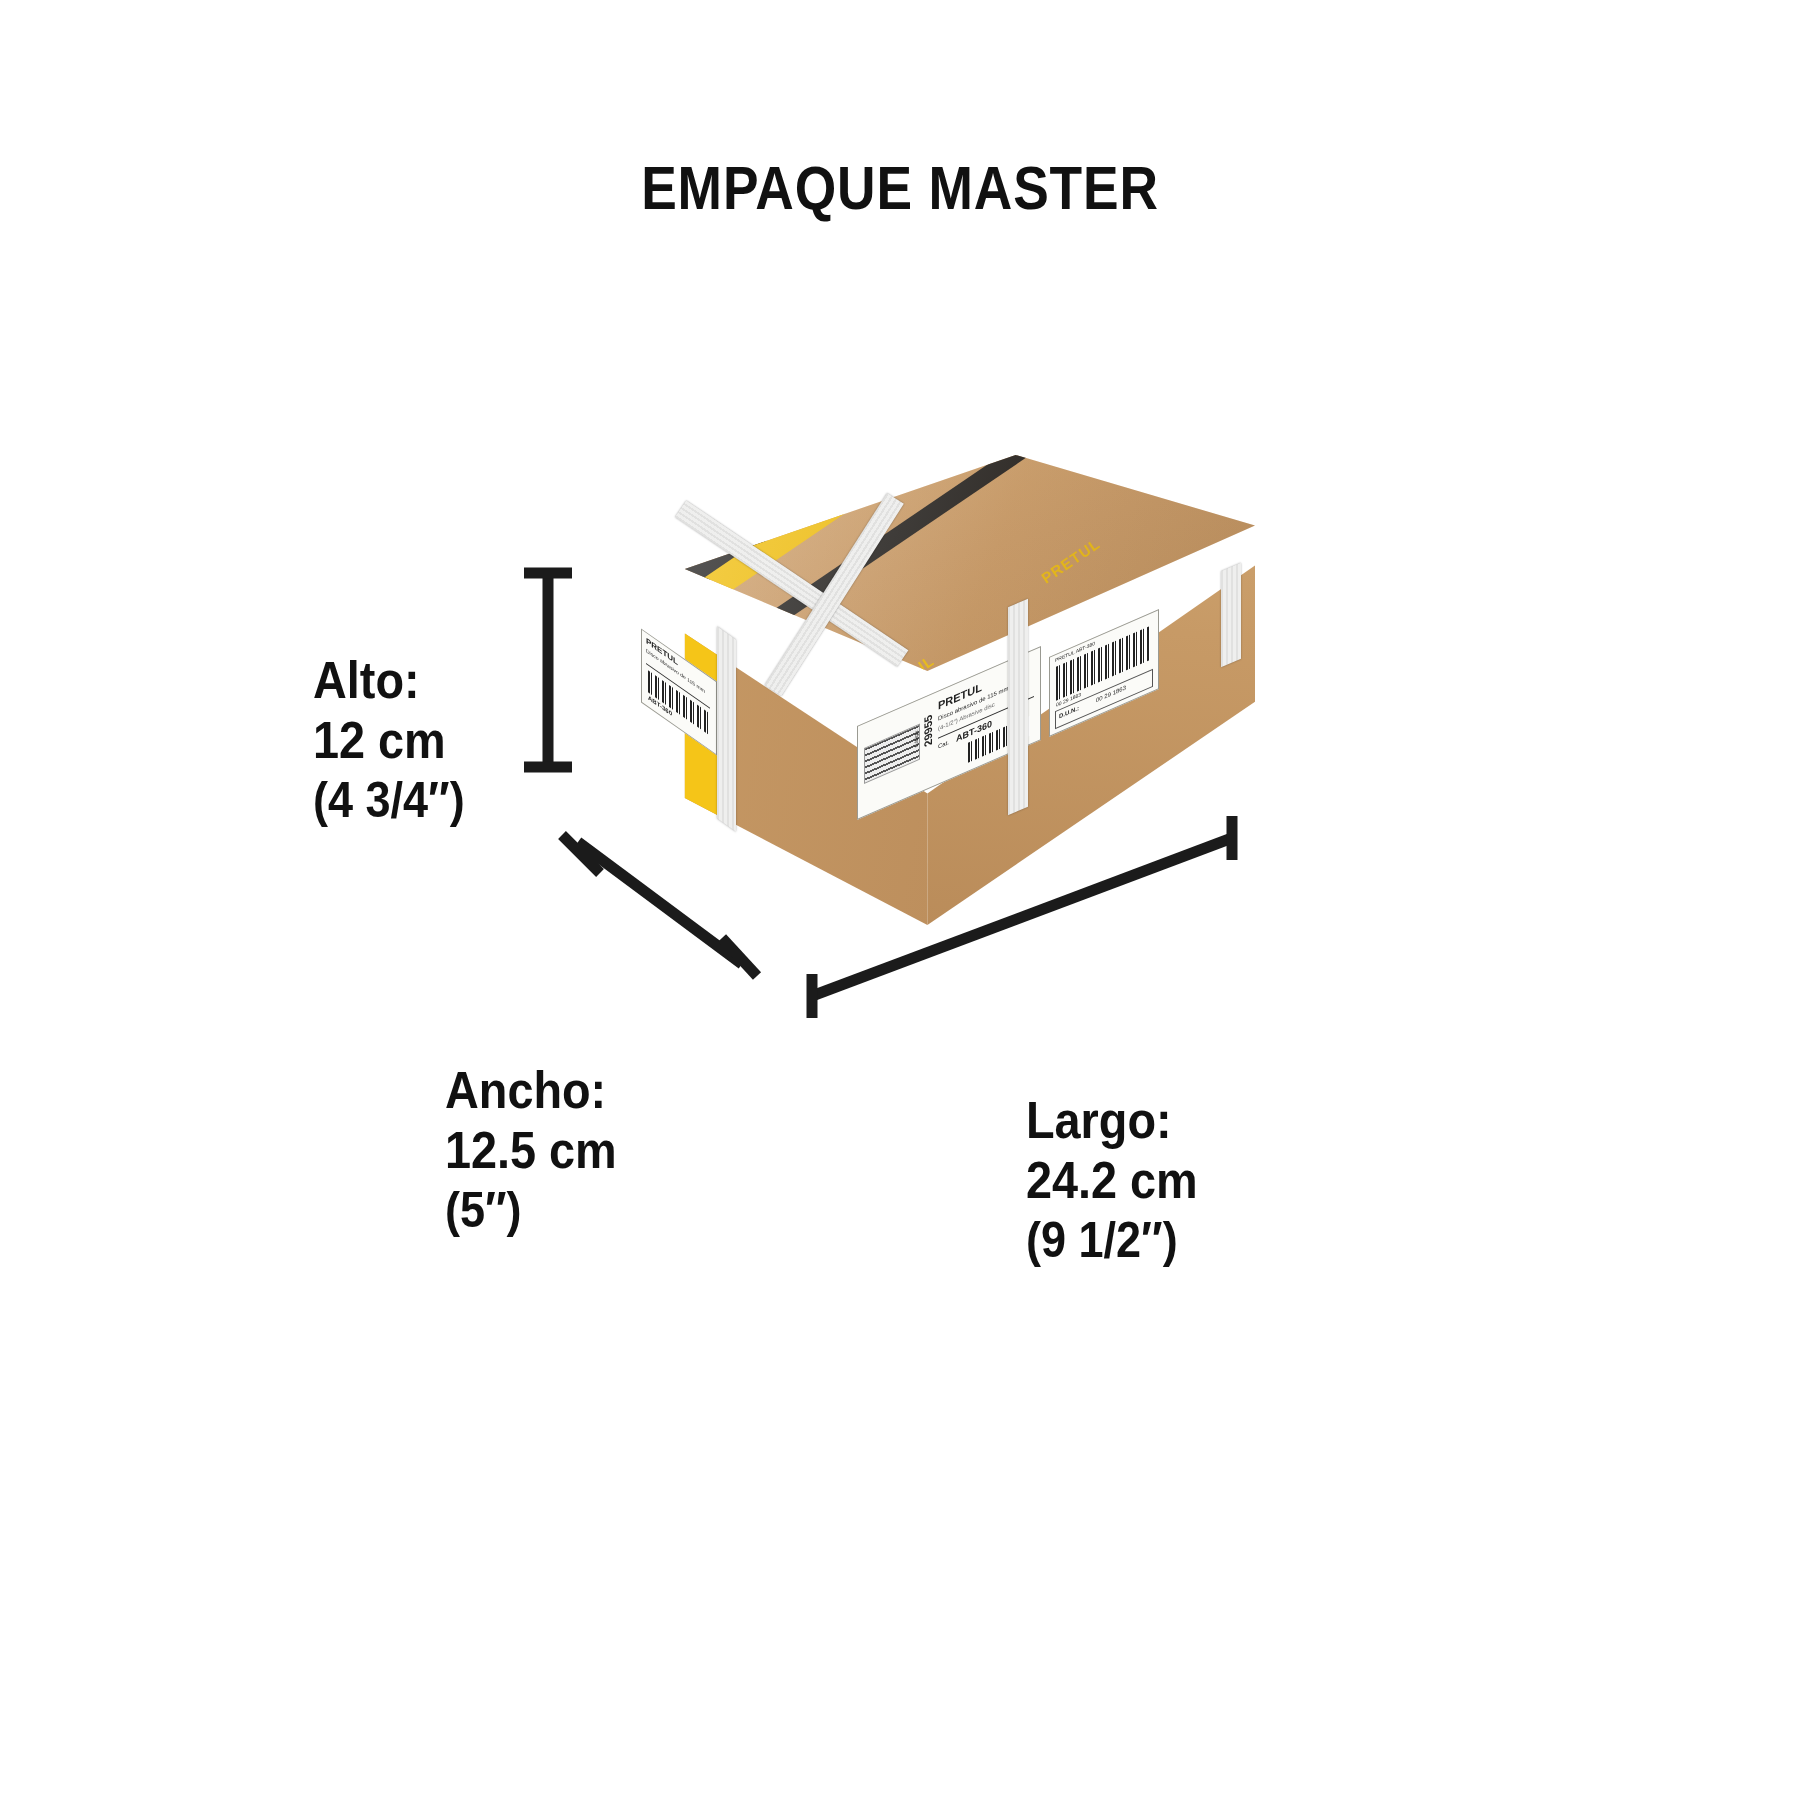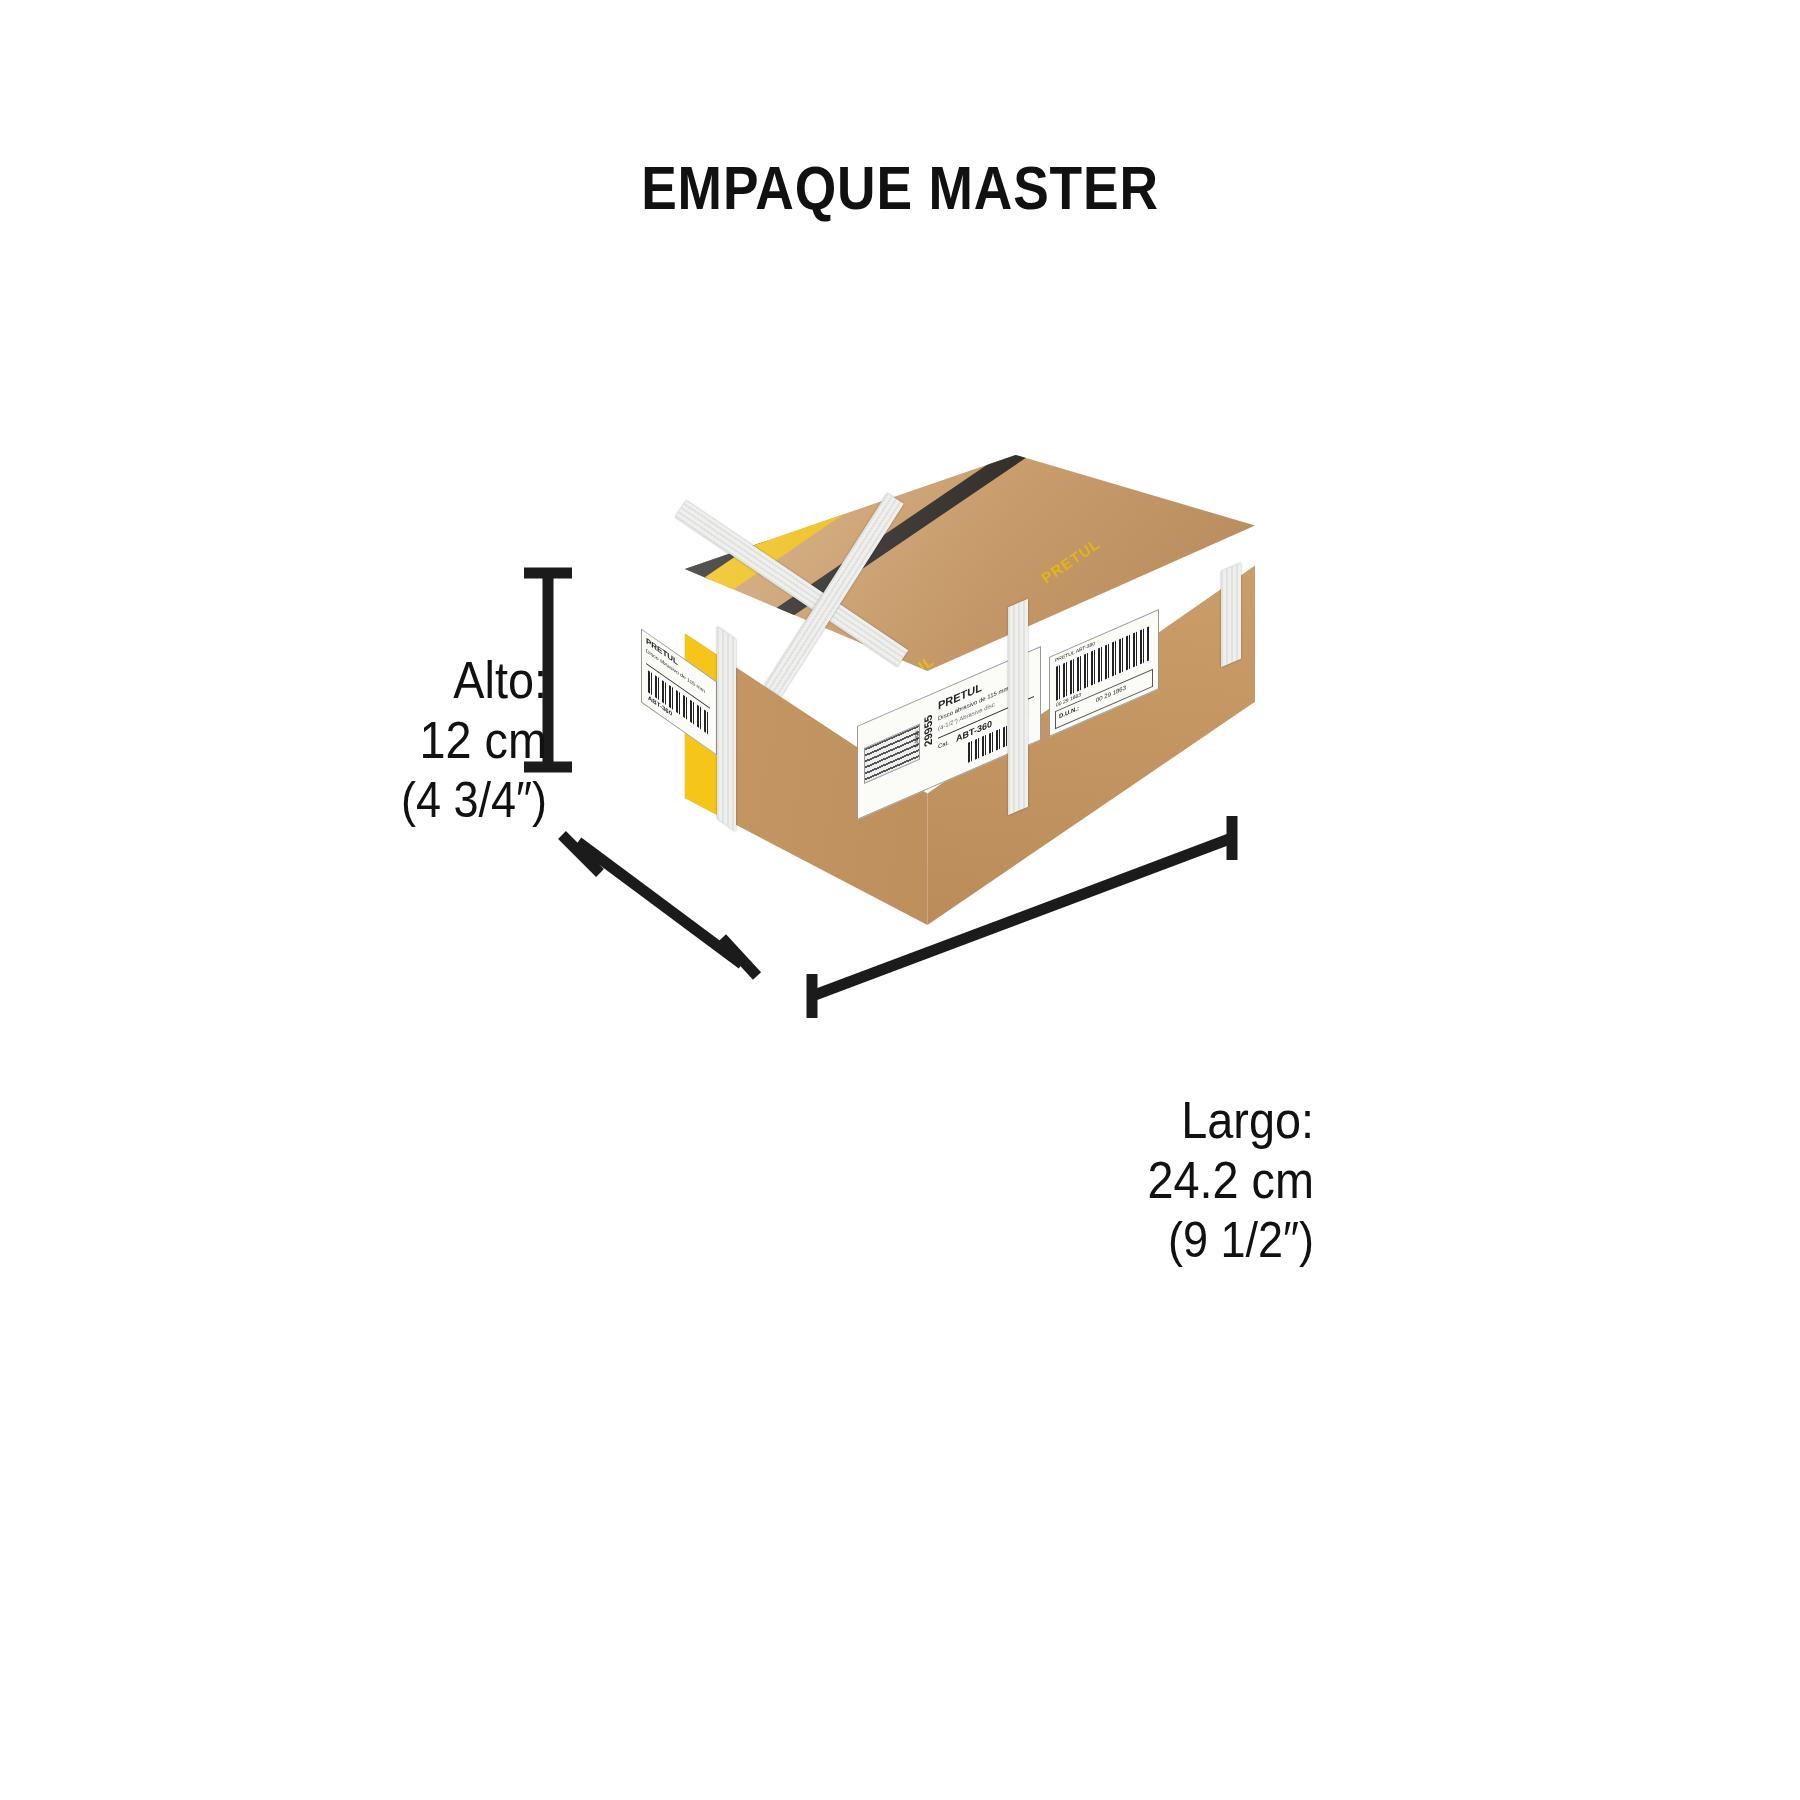--- a/index.html
+++ b/index.html
@@ -13,21 +13,21 @@
   
   .title{
     position:absolute;top:152px;left:0;width:1800px;
     text-align:center;
     font-size:62px;font-weight:bold;letter-spacing:1px;
     transform:scaleX(0.86);transform-origin:center top;
     color:#111;
   }
 
   
-  .dimblk{position:absolute;text-align:right;font-weight:normal;color:#111;}
+  .dimblk{position:absolute;text-align:left;font-weight:bold;color:#111;}
   .dimblk .ln{display:block;font-size:52px;line-height:1.16;transform:scaleX(0.9);}
   .dimblk .ln.inch{font-size:50px;}
 
   #alto-block{left:300px;top:650px;width:260px;}
   #ancho-block{left:430px;top:1060px;width:300px;}
   #largo-block{left:1010px;top:1090px;width:320px;}
 
   
   .footer{position:absolute;top:1678px;width:1800px;left:0;height:70px;}
   .foot-txt{
@@ -208,20 +208,25 @@
       <line x1="1232" y1="816" x2="1232" y2="860"></line>
     </g>
   </svg>
 
   <div class="dimblk" id="alto-block">
     <span class="ln">Alto:</span>
     <span class="ln">12 cm</span>
     <span class="ln inch">(4 3/4″)</span>
   </div>
 
+  <div class="dimblk" id="ancho-block">
+    <span class="ln">Ancho:</span>
+    <span class="ln">12.5 cm</span>
+    <span class="ln inch">(5″)</span>
+  </div>
 
   <div class="dimblk" id="largo-block">
     <span class="ln">Largo:</span>
     <span class="ln">24.2 cm</span>
     <span class="ln inch">(9 1/2″)</span>
   </div>
 
 
 </div>
 

